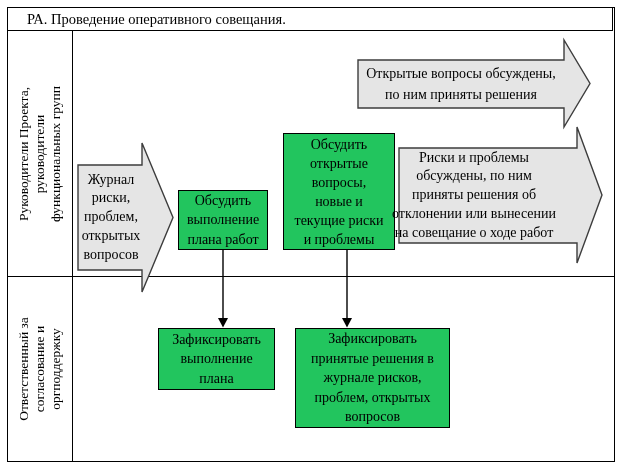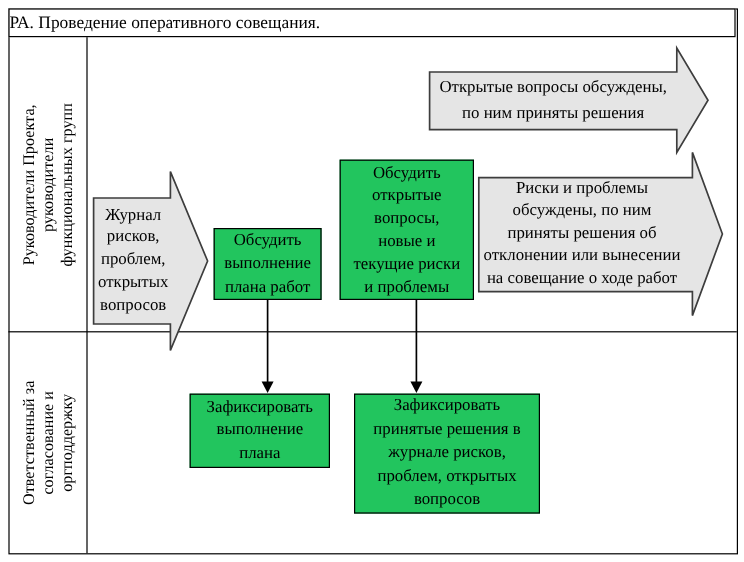--- a/index.html
+++ b/index.html
@@ -12,21 +12,21 @@
     overflow:hidden;
   }
   .frame{
     position:absolute;left:7px;top:7px;width:606px;height:453px;
     border:1.5px solid #000;
   }
   .title-bar{
     position:absolute;left:7px;top:7px;width:606px;height:24px;
     border:1.5px solid #000;
     display:flex;align-items:center;
-    padding-left:0;box-sizing:border-box;
+    padding-left:19px;box-sizing:border-box;
     font-size:14.5px;
     background:#fff;
   }
   .lane-divider{
     position:absolute;left:7px;top:276px;width:607px;height:0;
     border-top:1.5px solid #000;
   }
   .label-col-line{
     position:absolute;left:72px;top:31px;width:0;height:430px;
     border-left:1.5px solid #000;
@@ -53,21 +53,21 @@
   }
   .task-box{
     background:#22c55e;border:1.4px solid #000;
   }
   .box-a{left:178px;top:190px;width:90px;height:60px;line-height:19.5px;}
   .box-b{left:283px;top:133px;width:112px;height:117px;line-height:19px;}
   .box-c{left:158px;top:328px;width:117px;height:62px;line-height:19.5px;}
   .box-d{left:295px;top:328px;width:155px;height:100px;line-height:19.5px;}
   .arrow-text-1{left:76px;top:166px;width:70px;height:103px;line-height:18.8px;}
   .arrow-text-2{left:358px;top:61px;width:206px;height:46px;line-height:21px;}
-  .arrow-text-3{left:394px;top:149px;width:182px;height:93px;line-height:18.8px;}
+  .arrow-text-3{left:383px;top:149px;width:182px;height:93px;line-height:18.8px;}
 </style>
 </head>
 <body>
 
 <div id="stage">
 
   <div class="frame"></div>
 
   <div class="title-bar">
     <span>РА. Проведение оперативного совещания.</span>
@@ -92,21 +92,21 @@
     <polygon class="block-arrow" points="399,148 577,148 577,127 602,195 577,263 577,243 399,243" stroke-width="1.4" fill="#e5e5e5" stroke="#3d3d3d"></polygon>
 
     <line class="connector" x1="223" y1="250" x2="223" y2="319" stroke-width="1.4" stroke="#000000"></line>
     <polygon class="connector-head" points="218,318 228,318 223,327.5" fill="#000000"></polygon>
 
     <line class="connector" x1="347" y1="250" x2="347" y2="319" stroke-width="1.4" stroke="#000000"></line>
     <polygon class="connector-head" points="342,318 352,318 347,327.5" fill="#000000"></polygon>
   </svg>
 
   <div class="node arrow-text-1">Журнал
-рисков,
+риски,
 проблем,
 открытых
 вопросов</div>
 
   <div class="node task-box box-a">Обсудить
 выполнение
 плана работ</div>
 
   <div class="node task-box box-b">Обсудить
 открытые

